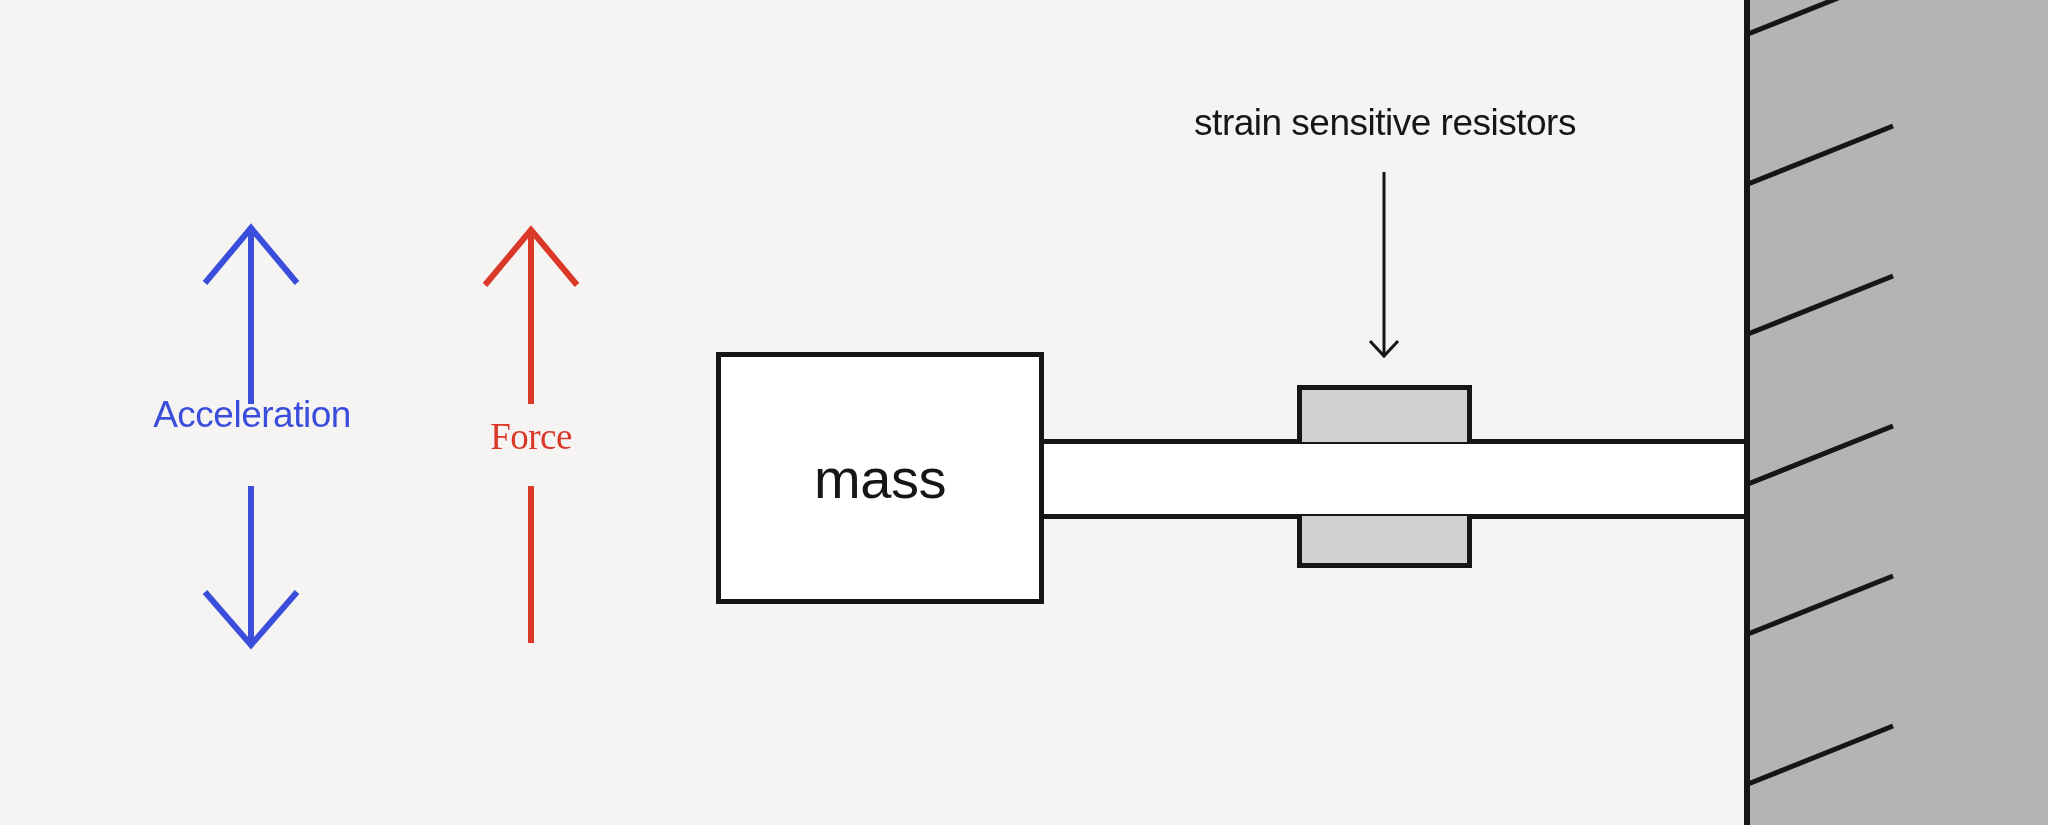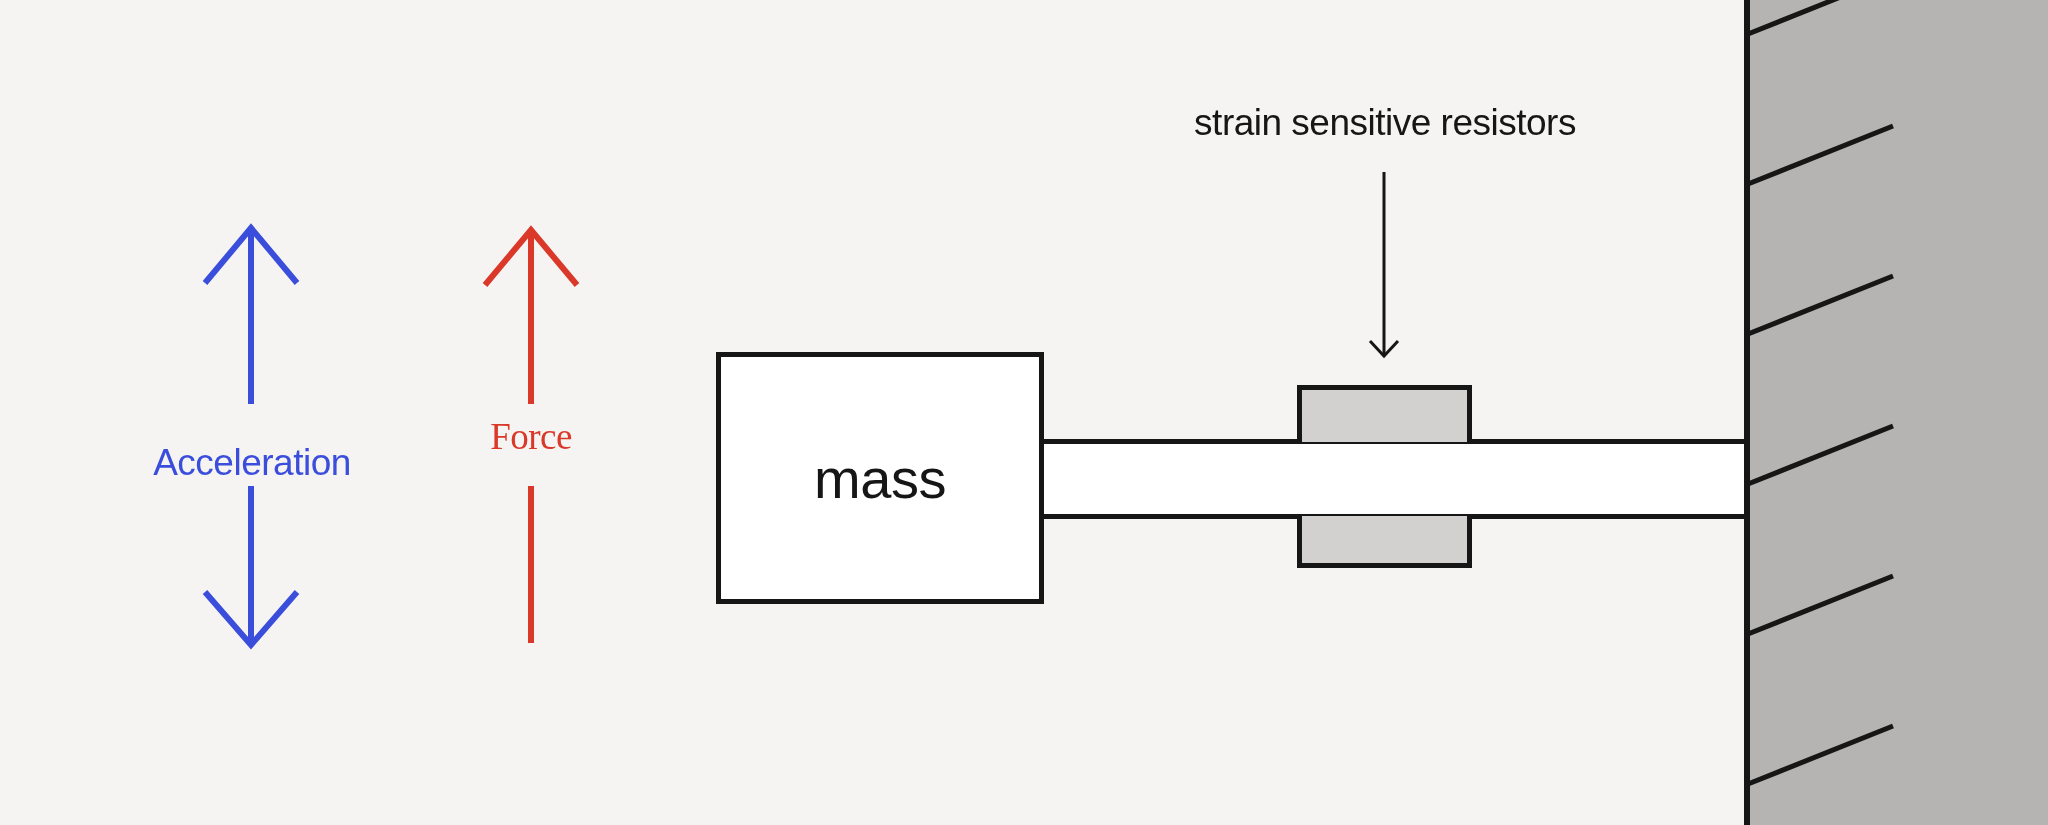--- a/index.html
+++ b/index.html
@@ -48,21 +48,21 @@
   .overlay{left:0;top:0;pointer-events:none;}
   .blue-stroke{stroke:var(--acceleration-blue,#3b4edb);}
   .red-stroke{stroke:var(--force-red,#da392a);}
   .ink-stroke{stroke:var(--ink,#161616);}
   
   .label{
     position:absolute;transform:translate(-50%,-50%);
     white-space:nowrap;font-size:37px;letter-spacing:-0.5px;
     color:var(--ink,#161616);
   }
-  .label-accel{left:252px;top:463px;color:var(--acceleration-blue,#3b4edb);}
+  .label-accel{left:252px;top:415px;color:var(--acceleration-blue,#3b4edb);}
   .label-force{left:531px;top:436px;color:var(--force-red,#da392a);font-family:Liberation Serif, serif;}
   .label-resistors{left:1385px;top:123px;}
 </style>
 </head>
 <body>
 
 <div id="canvas" style="--background: #f5f4f2; --acceleration-blue: #3b4edb; --force-red: #da392a; --wall-gray: #b5b4b2; --gauge-gray: #d2d1d0; --box-white: #ffffff; --ink: #161616;">
 
   <div class="abs wall"></div>
 

